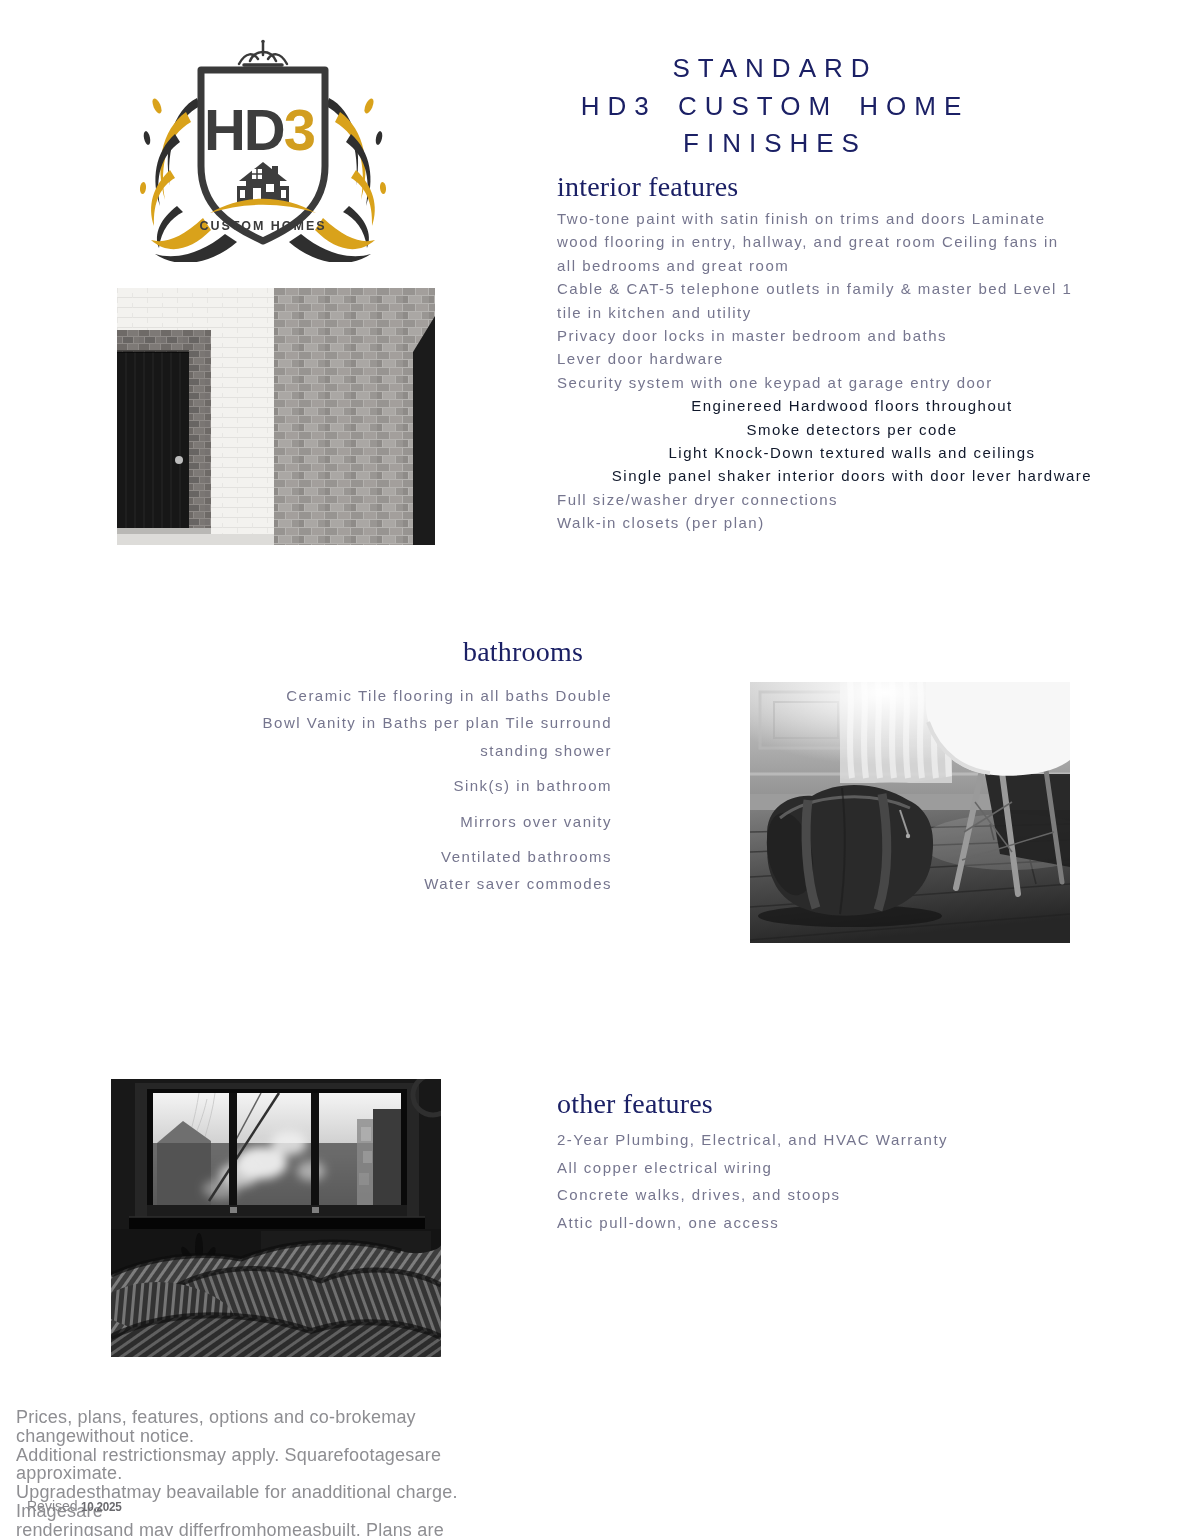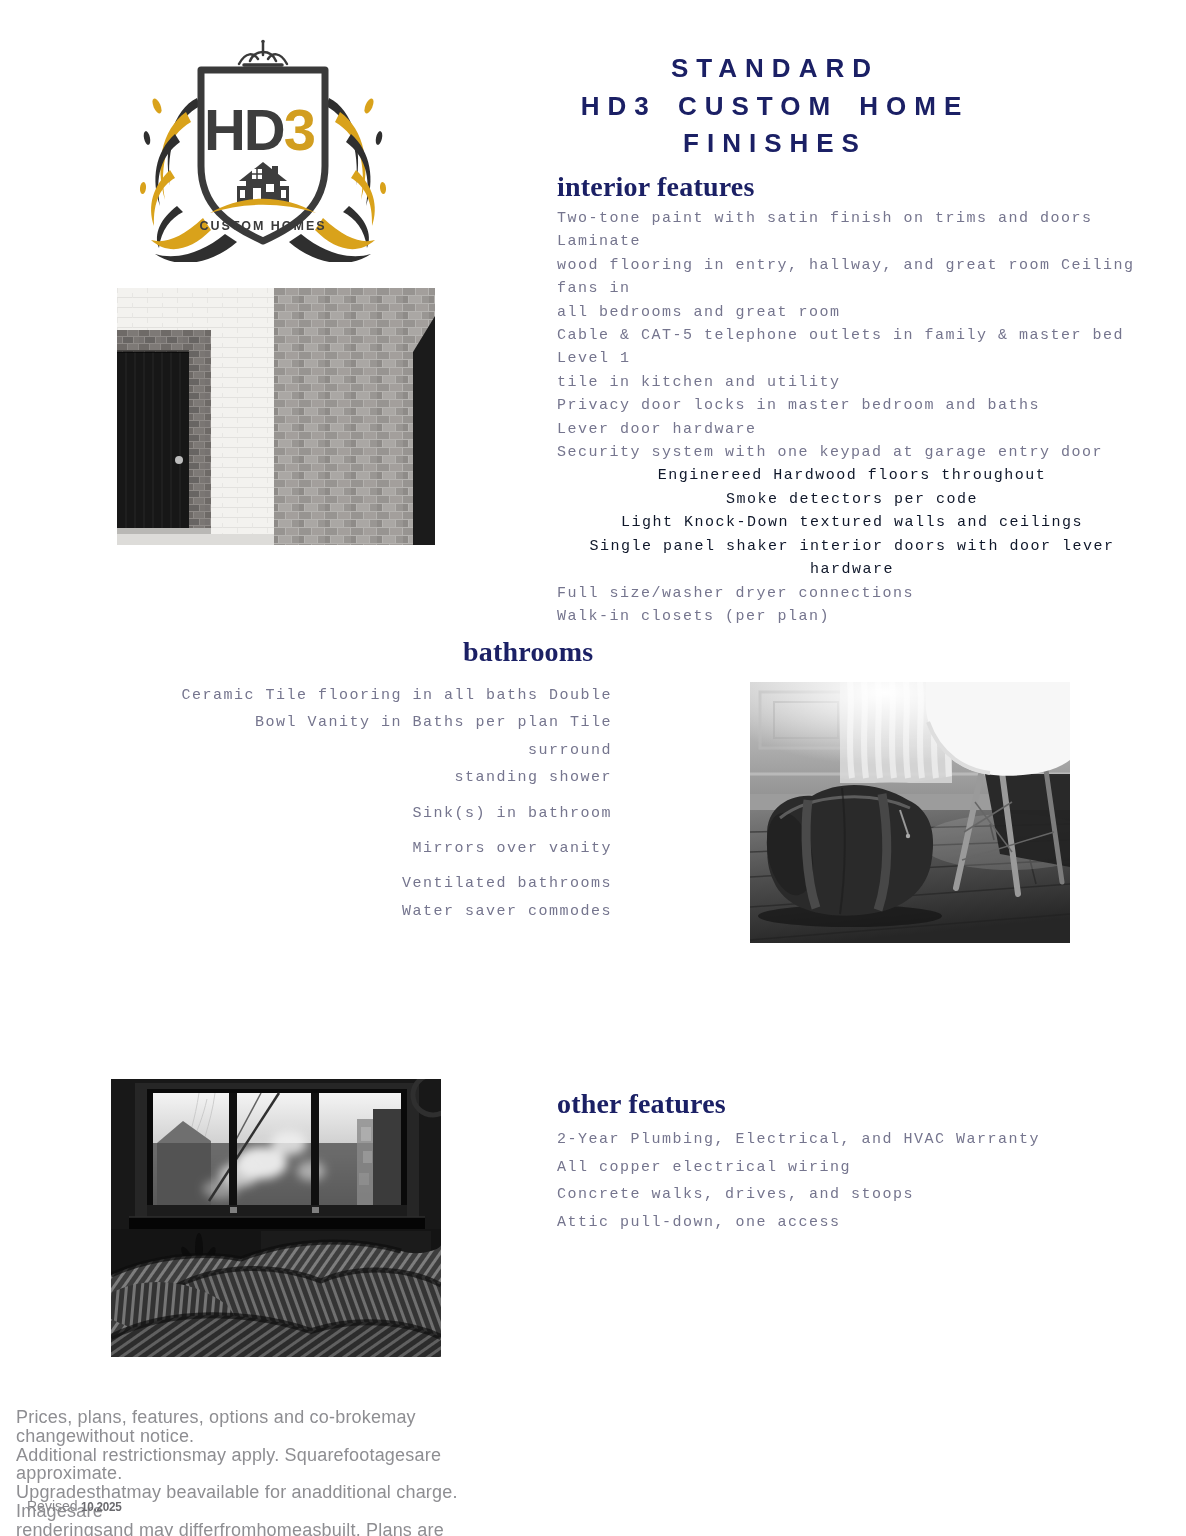--- a/index.html
+++ b/index.html
@@ -2,33 +2,33 @@
 <html><head>
 <meta charset="utf-8">
 <style>
   html,body{margin:0;padding:0;background:#fff;}
   .page{position:relative;width:1186px;height:1536px;background:#fff;overflow:hidden;
         font-family:"Liberation Sans",sans-serif;}
 
   
   .logo{position:absolute;left:113px;top:38px;width:300px;height:224px;}
   .title-block{position:absolute;left:540px;top:50px;width:470px;text-align:center;
-               color:#1b2065;font-weight:700;font-size:26px;line-height:37.5px;
+               color:#1b2065;font-weight:400;font-size:26px;line-height:37.5px;
                letter-spacing:8px;word-spacing:6px;}
 
   
-  .sec-heading{position:absolute;font-family:"Liberation Serif",serif;font-weight:700;
+  .sec-heading{position:absolute;font-family:"Liberation Serif",serif;font-weight:400;
                font-size:28px;color:#1b2065;letter-spacing:0.2px;}
   #h-interior{left:557px;top:171px;}
   #h-bathrooms{left:463px;top:636px;}
   #h-other{left:557px;top:1088px;}
 
   
   .body-list{position:absolute;color:#75758e;font-size:15px;letter-spacing:1.5px;}
-  .body-list .li{white-space:pre-line;font-family:Liberation Mono, monospace;}
+  .body-list .li{white-space:pre-line;}
   #list-interior{left:557px;top:207px;width:590px;}
   #list-interior .li{line-height:23.4px;}
   #list-interior .li.em{color:#0f172a;text-align:center;}
   #list-bathrooms{left:178px;top:682px;width:434px;text-align:right;}
   #list-bathrooms .li{line-height:27.4px;margin-bottom:8px;}
   #list-other{left:557px;top:1126px;width:590px;}
   #list-other .li{line-height:27.7px;}
 
   
   .photo{position:absolute;display:block;}

